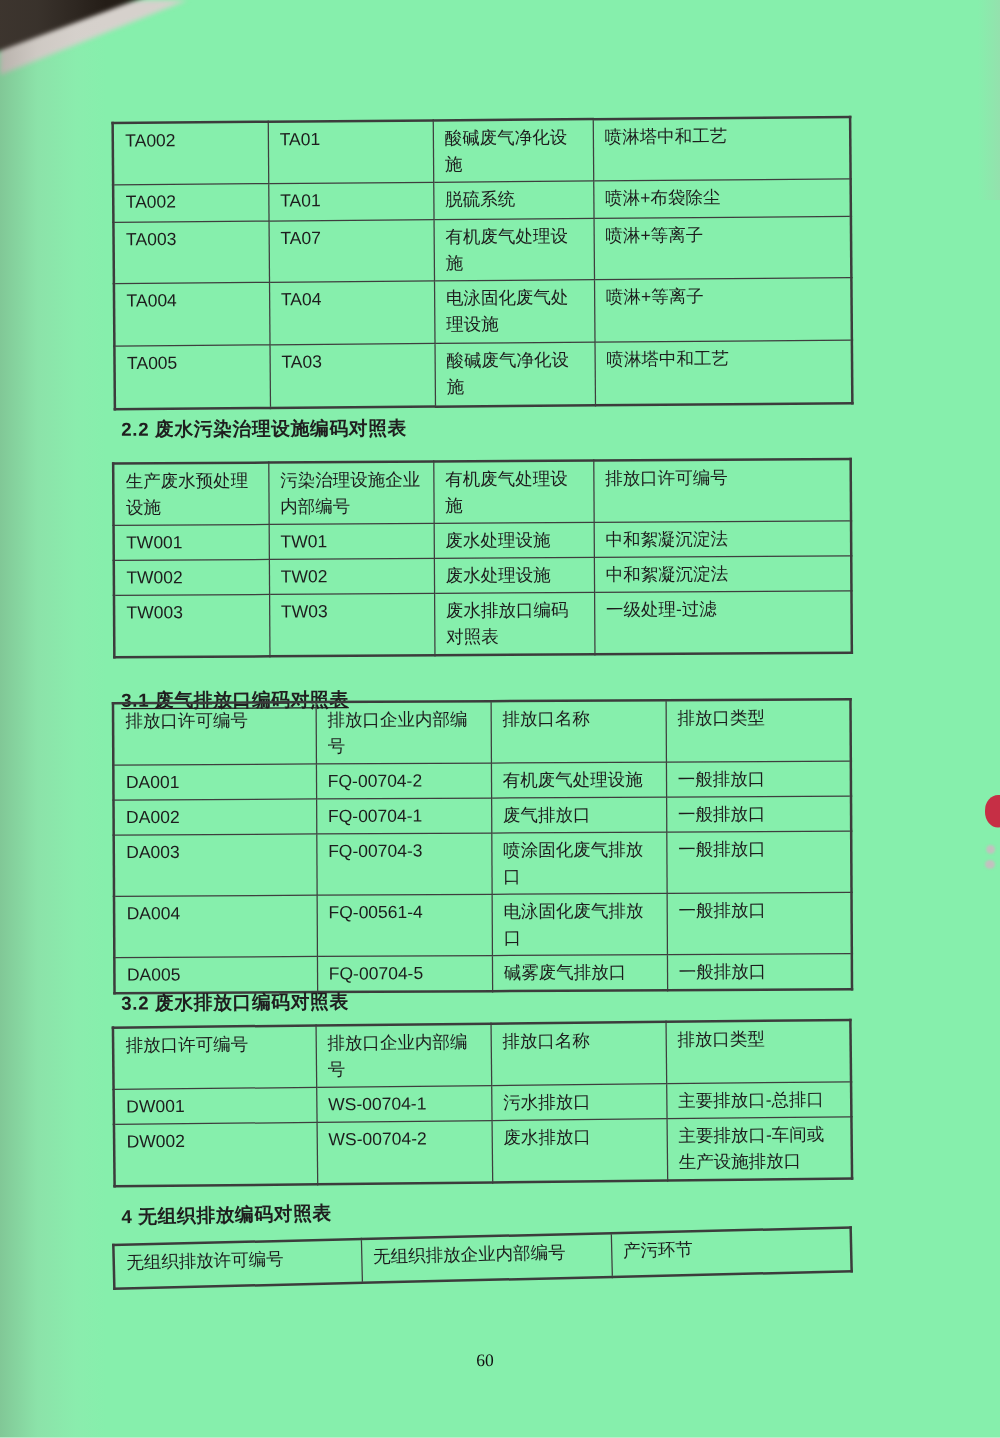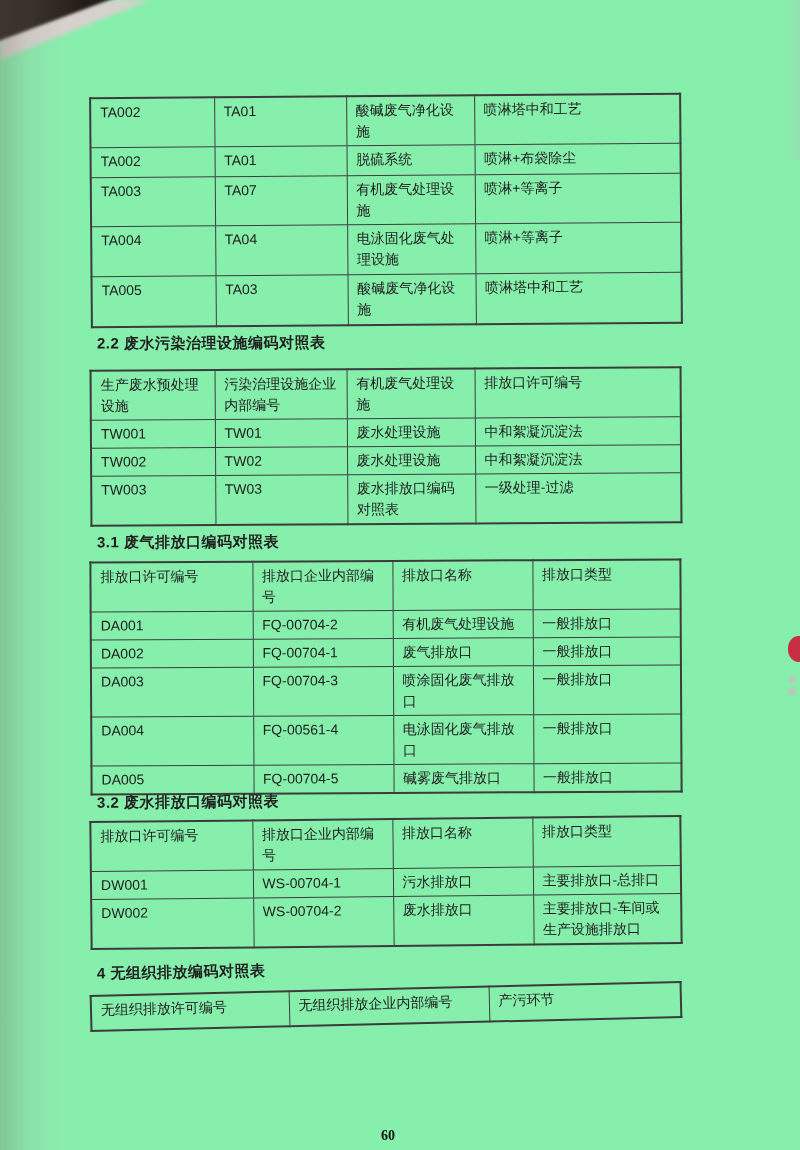--- a/index.html
+++ b/index.html
@@ -29,21 +29,21 @@
     background:#cc1f3d; border-radius:50% 40% 55% 50%; filter:blur(0.6px); opacity:0.92;
   }
   .speck { position:absolute; background:#c3c1bf; border-radius:50%; filter:blur(1px); }
   .speck.a { left:789px; top:676px; width:7px; height:7px; }
   .speck.b { left:788px; top:688px; width:8px; height:7px; }
 
   
   .content { position:absolute; left:90px; top:0; width:600px; height:1150px; }
   .sec-title { position:absolute; left:7px; margin:0; font-size:15px; font-weight:700; letter-spacing:0.5px; white-space:nowrap; }
   #title-t22 { top:334px; transform:rotate(-0.3deg); }
-  #title-t31 { top:533px; transform:rotate(-0.25deg); }
+  #title-t31 { top:551px; transform:rotate(-0.25deg);text-decoration:underline; }
   #title-t32 { top:793px; transform:rotate(-0.5deg); }
   #title-t4  { top:963px; transform:rotate(-1.1deg); }
 
   table.tbl {
     position:absolute; left:0; border-collapse:collapse; table-layout:fixed; width:590px;
     border:2px solid #3c3c3c; transform-origin:center center;
   }
   table.tbl td, table.tbl th {
     border:1.4px solid #3e3e3e; padding:3px 9px; font-size:14px; font-weight:400;
     text-align:left; vertical-align:top; line-height:1.5; word-break:break-all;
@@ -53,21 +53,21 @@
   #t22 { top:368px; transform:rotate(-0.35deg); }
   #t31 { top:560px; transform:rotate(-0.3deg); }
   #t32 { top:818px; transform:rotate(-0.6deg); }
   #t4  { top:988px; transform:rotate(-1.35deg); }
 
   tr.h24{height:24px} tr.h26{height:26px} tr.h30{height:30px} tr.h35{height:35px}
   tr.h45{height:45px} tr.h46{height:46px} tr.h47{height:47px} tr.h48{height:48px} tr.h50{height:50px}
 
   .page-num {
     position:absolute; left:381px; top:1082px; font-family:"Liberation Serif", serif;
-    font-weight:700; font-size:14px; color:#111;margin-top:46px;
+    font-weight:400; font-size:14px; color:#111;
   }
 </style>
 </head>
 <body>
 
 <div class="page">
 
   <div class="corner-bg"></div>
   <div class="corner-dark"></div>
   <div class="shade-left"></div>

